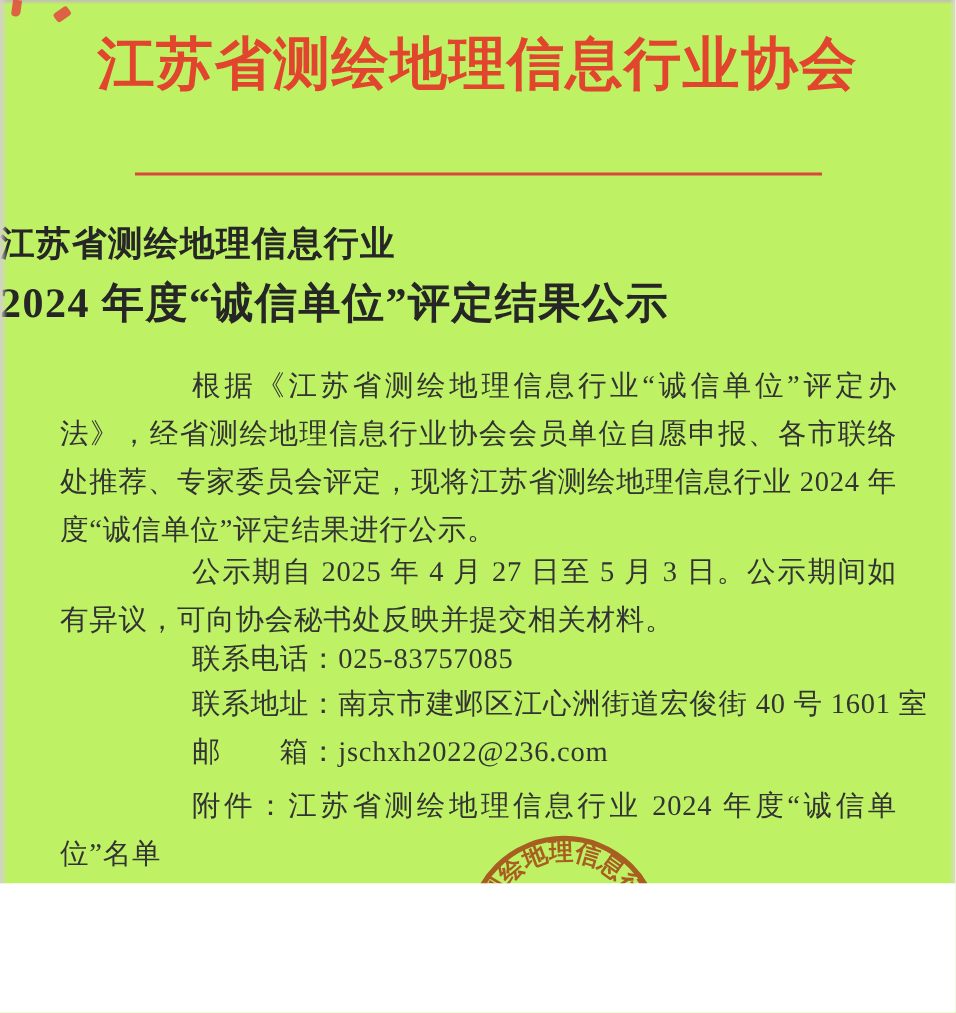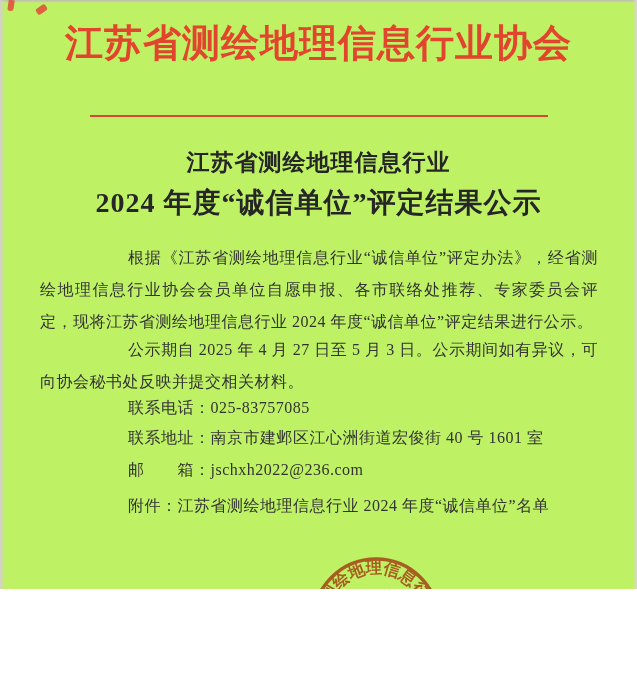--- a/index.html
+++ b/index.html
@@ -30,27 +30,27 @@
     font-size:38px; line-height:46px;
     font-weight:bold;
     letter-spacing:1px;
     color:#e2452d;
   }
   .redline {
     width:458px; height:2px;
     margin:49px auto 0 auto;
     background:#d8473a;
   }
-  .doc-title { margin-top:32px; text-align:center; font-weight:bold; color:#262626; }
+  .doc-title { margin-top:32px; font-weight:bold; color:#262626; }
   .doc-title .t1 { font-size:23px; line-height:27px; letter-spacing:1px; }
   .doc-title .t2 { font-size:28px; line-height:27px; letter-spacing:1px; margin-top:13px; }
 
   .body-block {
     padding:0 39px 0 40px;
-    font-size:16px; line-height:32px;
+    font-size:19px; line-height:32px;
     letter-spacing:0.5px;
     text-align:justify;
     color:#333;
   }
   .body-block p { margin:0; text-indent:88px; }
   .p1 { margin-top:26px !important; }
   .p2 { margin-top:-4px !important; }
   .line { white-space:nowrap; }
   .phone   { margin-top:-6px !important; }
   .address { margin-top:-2px !important; }

